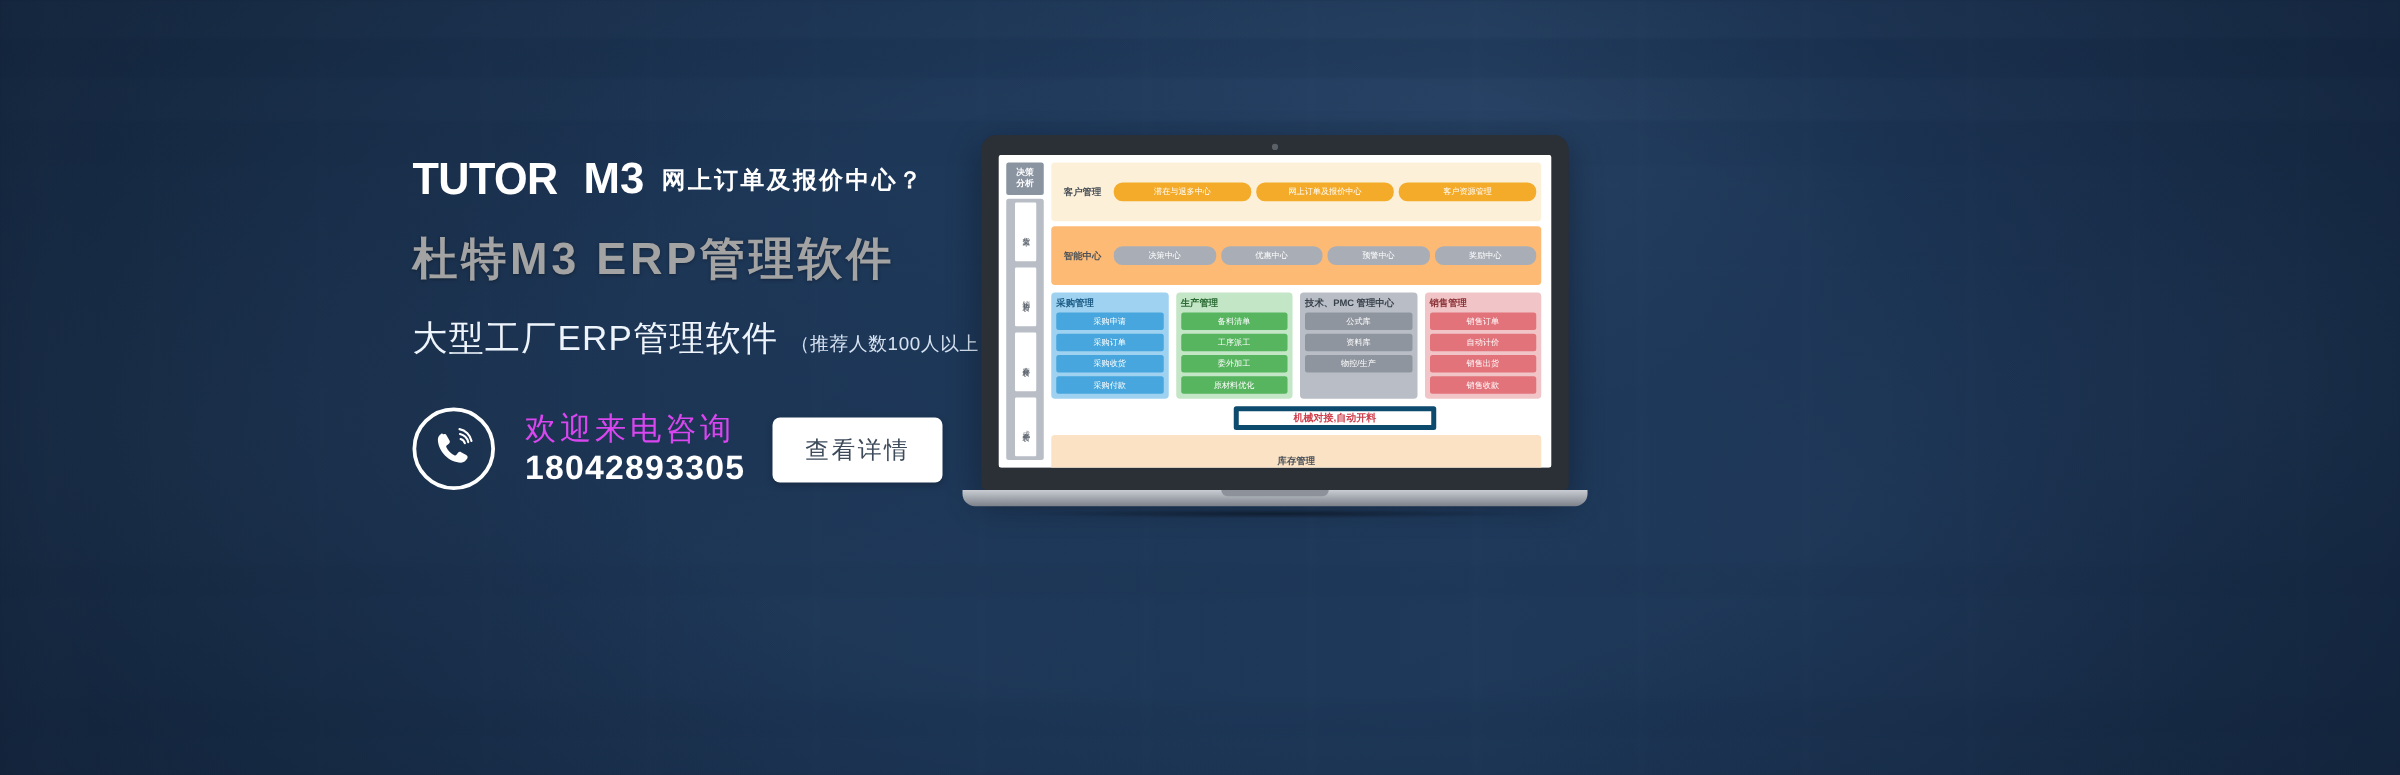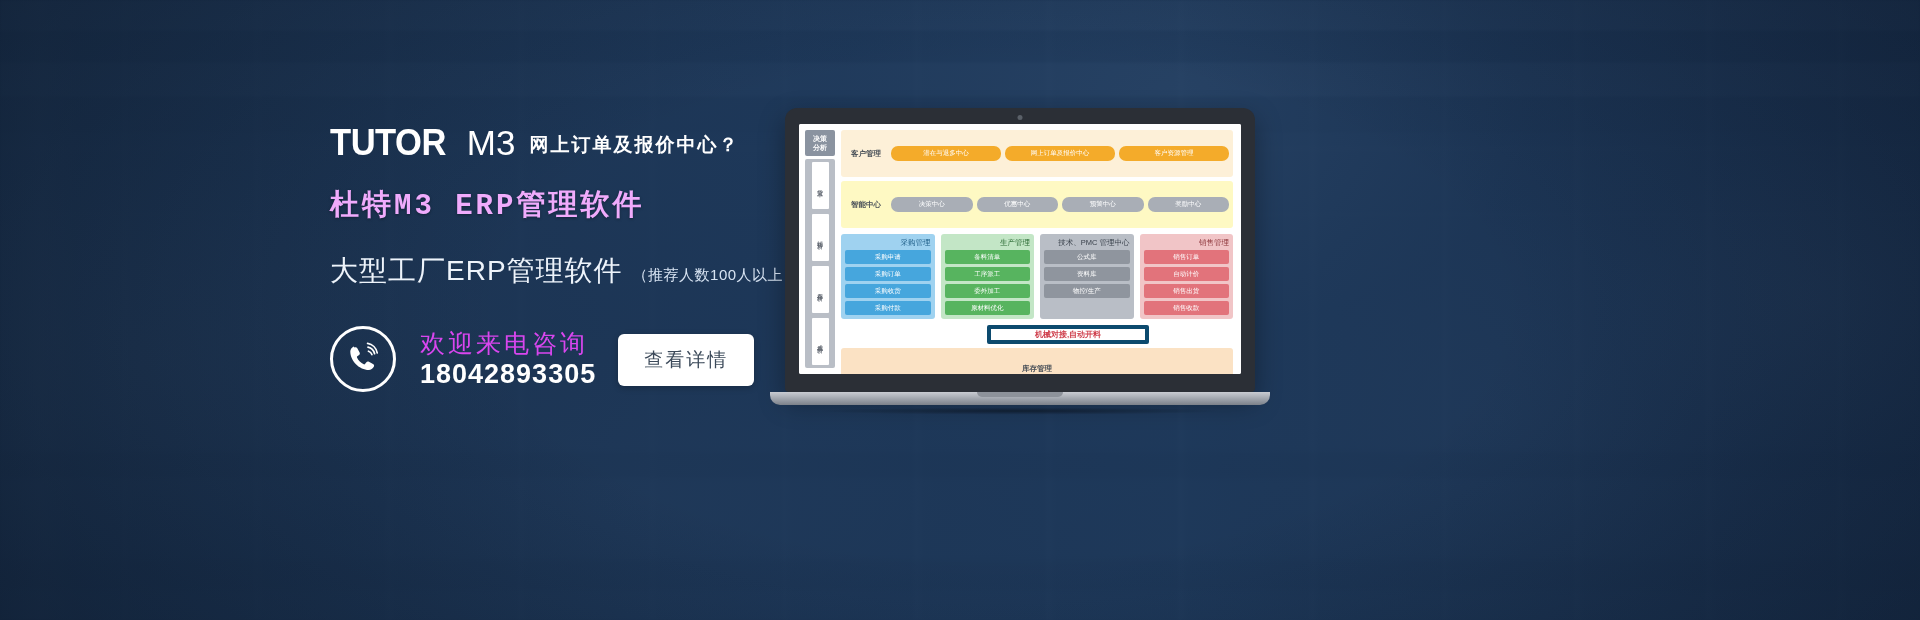--- a/index.html
+++ b/index.html
@@ -66,34 +66,33 @@
 
   .logo-row { display:flex; align-items:flex-end; gap:14px; height:40px; }
   .logo-mark {
     font-size:36px; font-weight:bold; letter-spacing:-0.5px;
     color:#ffffff; line-height:34px; font-family:"Liberation Sans",sans-serif;
     font-stretch:condensed;
     transform:scaleX(0.96);
     transform-origin:left bottom;
   }
   .logo-m3 {
-    font-size:35px; font-weight:400; color:#ffffff; line-height:34px;
+    font-size:35px; font-weight:700; color:#ffffff; line-height:34px;
     letter-spacing:0px; margin-left:2px;
   }
   .logo-tagline {
     font-size:19px; color:#ffffff; font-weight:bold; letter-spacing:2px;
     line-height:26px; padding-bottom:2px;
   }
 
   .headline {
     margin-top:22px;
-    font-size:29px; font-weight:bold; color:#f0abfc;
+    font-size:36px; font-weight:bold; color:#a3a3a3;
     letter-spacing:3px; line-height:50px;
     text-shadow:0 1px 3px rgba(0,0,0,0.35);
-    font-family:Liberation Mono, monospace;
   }
 
   .subheadline-row { margin-top:20px; display:flex; align-items:baseline; }
   .subheadline { font-size:28px; color:#eef4fb; letter-spacing:1px; font-weight:400; }
   .subnote { font-size:15px; color:#d7e3f2; letter-spacing:0.5px; margin-left:10px; }
 
   .contact-row { margin-top:36px; display:flex; align-items:center; }
 
   .phone-icon {
     width:66px; height:66px; border-radius:50%;
@@ -171,30 +170,30 @@
   .erp-row { display:flex; align-items:center; border-radius:3px; padding:16px 4px; gap:4px; }
   .erp-row-title {
     font-size:7.5px; font-weight:bold; color:#4a5159; width:42px; flex:0 0 auto; text-align:center;
   }
   .erp-chip {
     font-size:6.5px; color:#ffffff; border-radius:7px; padding:3px 5px;
     flex:1; text-align:center; white-space:nowrap; overflow:hidden;
   }
   .row-customer { background:#fdf0d8; }
   .row-customer .erp-chip { background:#f4ab2a; }
-  .row-smart { background:#fef9c3; }
+  .row-smart { background:#fdba74; }
   .row-smart .erp-chip { background:#a9aeb6; border-radius:7px; }
   .row-inventory { background:#fbe2c4;flex-direction:column; }
   .row-inventory .erp-chip { background:#f0a94f; }
   .row-finance { background:#22c55e;flex-direction:column; }
   .row-finance .erp-chip { background:#7aa2d6; }
 
   .erp-cols { display:flex; gap:6px; align-items:stretch; flex:1; padding:2px 0; }
   .erp-col { flex:1; border-radius:3px; padding:4px 4px; display:flex; flex-direction:column; gap:3px; }
-  .erp-col-title { font-size:7.5px; font-weight:normal; text-align:right; line-height:9px; }
+  .erp-col-title { font-size:7.5px; font-weight:bold; text-align:left; line-height:9px; }
   .erp-item { font-size:6.5px; color:#ffffff; border-radius:2px; padding:2.5px 2px; text-align:center; }
 
   .col-purchase { background:#9fd2f0; }
   .col-purchase .erp-col-title { color:#1c5c86; }
   .col-purchase .erp-item { background:#46a6dd; }
 
   .col-production { background:#c3e6c6; }
   .col-production .erp-col-title { color:#2a6a33; }
   .col-production .erp-item { background:#57b45f; }
 

